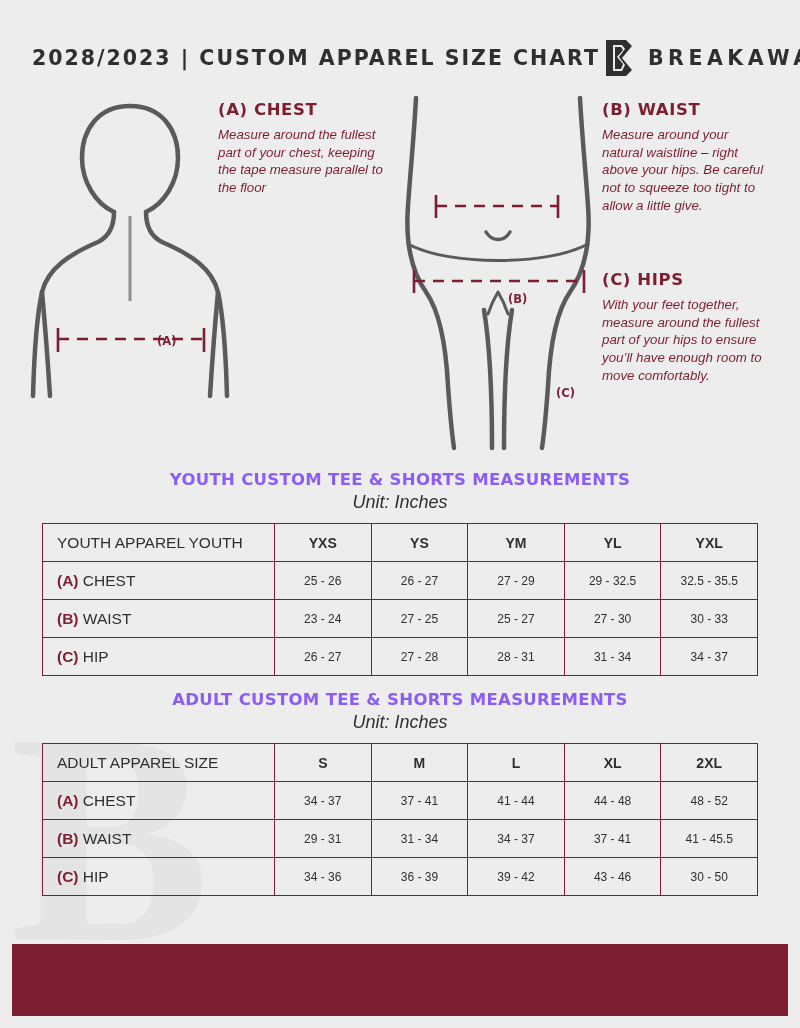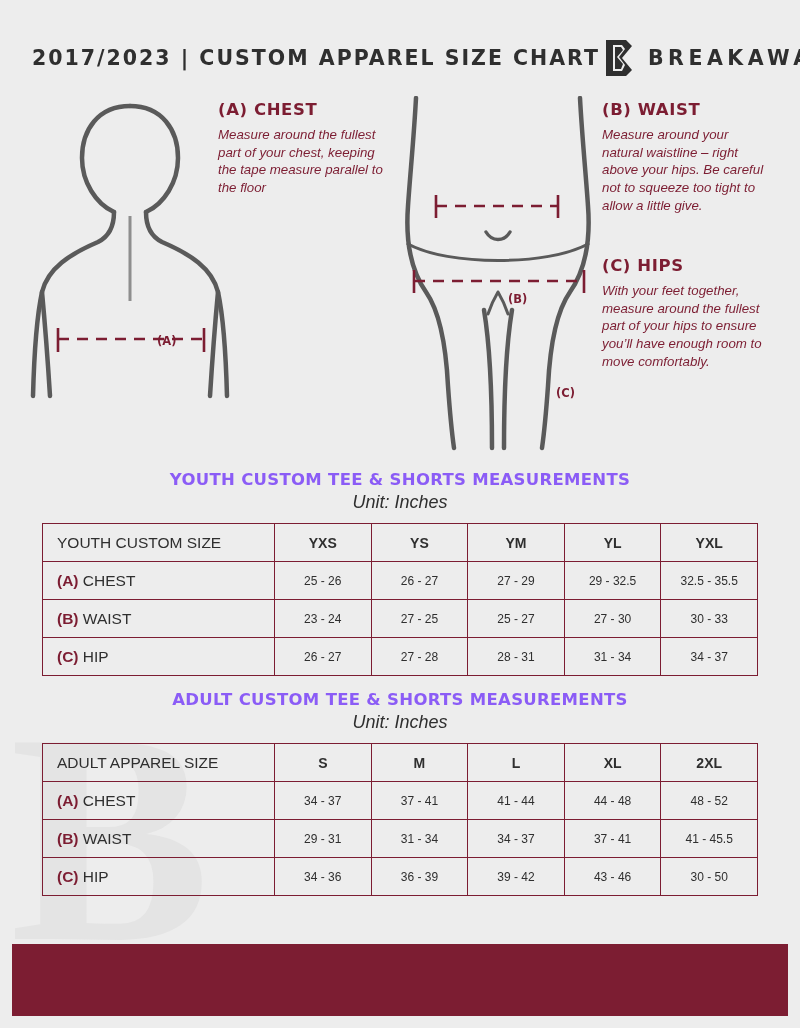--- a/index.html
+++ b/index.html
@@ -81,21 +81,21 @@
   }
   .callout p {
     font-family: "Liberation Sans", sans-serif;
     font-style: italic;
     font-size: 13.3px;
     line-height: 1.33;
     color: #7c1d32;
   }
   .callout-chest { left: 218px; top: 4px; width: 175px; }
   .callout-waist { left: 602px; top: 4px; width: 170px; }
-  .callout-hips  { left: 602px; top: 160px; width: 172px; }
+  .callout-hips  { left: 602px; top: 174px; width: 172px; }
 
   .tag {
     position: absolute;
     font-family: "DejaVu Sans", sans-serif;
     font-size: 11.5px;
     font-weight: bold;
     color: #7c1d32;
   }
 
   
@@ -157,21 +157,21 @@
 </head>
 <body>
 
 <div class="page">
 
   <div class="watermark">B</div>
 
   <div class="content">
 
     <div class="header">
-      <div class="header-title">2017/2023  |  CUSTOM APPAREL SIZE CHART</div>
+      <div class="header-title">2028/2023  |  CUSTOM APPAREL SIZE CHART</div>
       <div class="brand">
         <div class="brand-mark">
           <svg width="34" height="40" viewBox="0 0 34 40">
             <path d="M6 2 L26 2 L32 8 L22 20 L32 32 L26 38 L6 38 Z" fill="#2f2f2f"></path>
             <path d="M13 7 L22 7 L25 11 L19 19 L25 27 L22 33 L13 33 Z" fill="#ededed"></path>
             <path d="M15 9 L21 9 L23 12 L17 19 L23 26 L21 31 L15 31 Z" fill="#2f2f2f"></path>
           </svg>
         </div>
         <div class="brand-name">BREAKAWAY</div>
       </div>
@@ -245,21 +245,21 @@
         <colgroup>
             <col class="first">
             <col>
             <col>
             <col>
             <col>
             <col>
           </colgroup>
         <thead>
           <tr>
-            <th class="rowhead">YOUTH CUSTOM SIZE</th>
+            <th class="rowhead">YOUTH APPAREL YOUTH</th>
             <th>YXS</th>
             <th>YS</th>
             <th>YM</th>
             <th>YL</th>
             <th>YXL</th>
           </tr>
         </thead>
         <tbody>
           <tr>
             <td class="rowhead"><span class="lbl">(A)</span> <span>CHEST</span></td>

